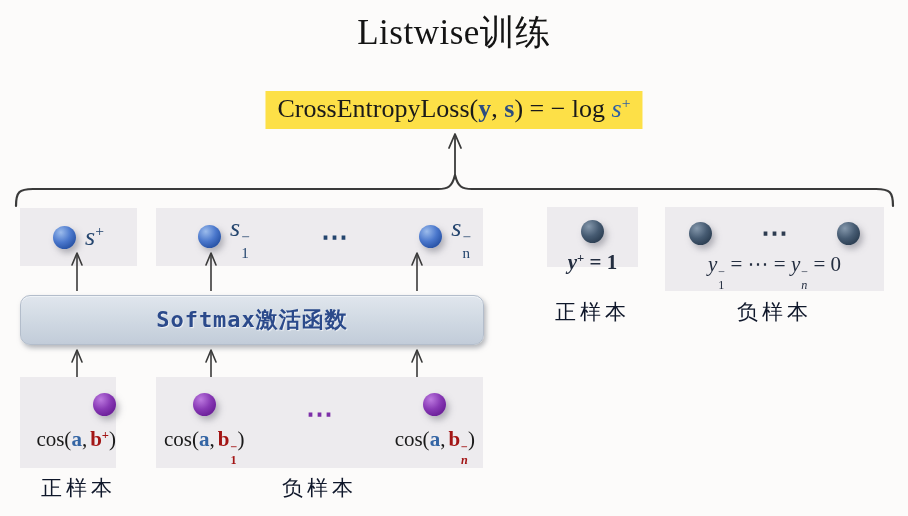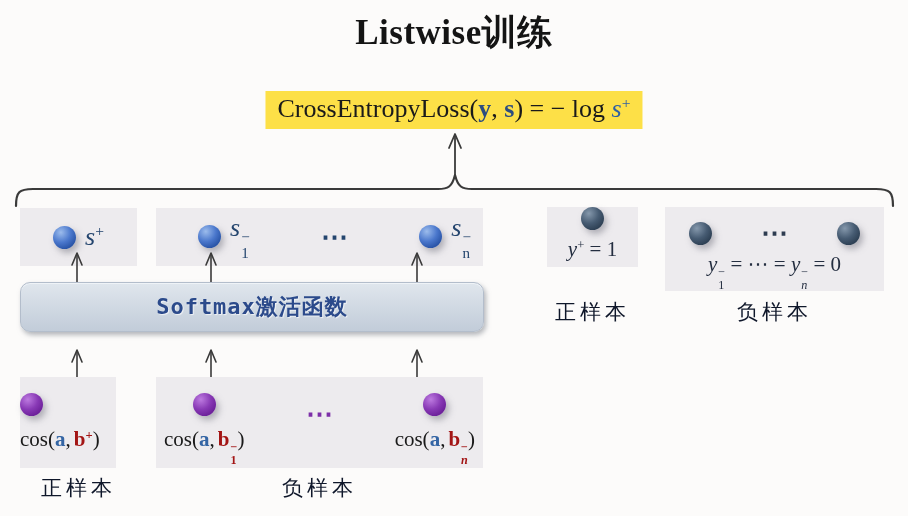--- a/index.html
+++ b/index.html
@@ -6,21 +6,21 @@
   * { box-sizing:border-box; }
   #canvas {
     position:relative; width:908px; height:516px;
     background:#fcfbfa; overflow:hidden;
     font-family:"Liberation Serif", serif; color:#1a1a1a;
   }
 
   
   .title {
     position:absolute; top:9px; left:0; width:100%;
-    text-align:center; font-size:35px; font-weight:bold; color:#141414;
+    text-align:center; font-size:35px; font-weight:normal; color:#141414;
     letter-spacing:0.5px;
   }
 
   
   .formula {
     position:absolute; top:91px; left:50%; transform:translateX(-50%);
     background:#fde047; padding:3px 12px 5px 12px;
     font-size:26px; white-space:pre; line-height:1.15;
   }
   .f-black { color:#1a1a1a; }
@@ -57,46 +57,46 @@
     display:flex; align-items:center; justify-content:space-between;
     padding:0 12px 0 42px; }
   .score-group { display:flex; align-items:center; gap:9px; }
   .mlabel { font-size:26px; color:#24456e; }
   .dots { font-size:27px; font-weight:bold; color:#24456e; line-height:1; }
   .dots.purple-d { color:#7d2fa8; }
   .dots.dark-d { color:#2e3c50; }
 
   
   .softmax {
-    position:absolute; left:20px; top:282px; width:464px; height:50px;
+    position:absolute; left:20px; top:295px; width:464px; height:50px;
     border-radius:10px; border:1px solid #b3bdcb;
     background:linear-gradient(180deg,#e0e6ed 0%,#cfd8e2 55%,#c2ccd9 100%);
     box-shadow:2px 3px 5px rgba(120,125,135,0.55), inset 0 1px 0 #eff3f7;
     display:flex; align-items:center; justify-content:center;
   }
   .softmax-text {
     font-family:"DejaVu Sans Mono", monospace; font-weight:bold;
     font-size:22px; color:#2b4a8b; letter-spacing:1px;
     text-shadow:1px 1px 1px rgba(255,255,255,0.7);
   }
 
   
   .cos-pos { left:20px; top:377px; width:96px; height:91px;
-    display:flex; flex-direction:column; align-items:flex-start; padding-top:16px; gap:11px; }
+    display:flex; flex-direction:column; align-items:flex-end; padding-top:16px; gap:11px; }
   .cos-neg { left:156px; top:377px; width:327px; height:91px;
     display:flex; align-items:flex-start; justify-content:space-between; padding:16px 8px 0 8px; }
   .cos-col { display:flex; flex-direction:column; align-items:center; gap:11px; }
   .cos-text { font-size:21px; white-space:pre; color:#1a1a1a; }
   .vec-a { color:#3465a4; font-weight:bold; }
   .vec-b { color:#a31515; font-weight:bold; margin-left:3px; }
   .cos-neg .dots { margin-top:8px; }
 
   
   .target-pos { left:547px; top:207px; width:91px; height:60px;
-    display:flex; flex-direction:column; align-items:center; gap:7px; }
+    display:flex; flex-direction:column; align-items:center; padding-top:13px; gap:7px;font-weight:bold; }
   .target-neg { left:665px; top:207px; width:219px; height:84px;
     display:flex; flex-direction:column; align-items:center; padding-top:13px; gap:5px; }
   .target-sphere-row { display:flex; align-items:center; justify-content:space-between;
     width:100%; padding:0 24px; }
   .target-neg .dots { margin-top:0; }
   .target-text { font-size:21px; white-space:pre; color:#242e40; }
 
   
   .cn-label { position:absolute; text-align:center; font-size:21px; color:#0f172a; letter-spacing:4px; }
   .lbl-cos-pos { left:20px; width:117px; top:474px; }

